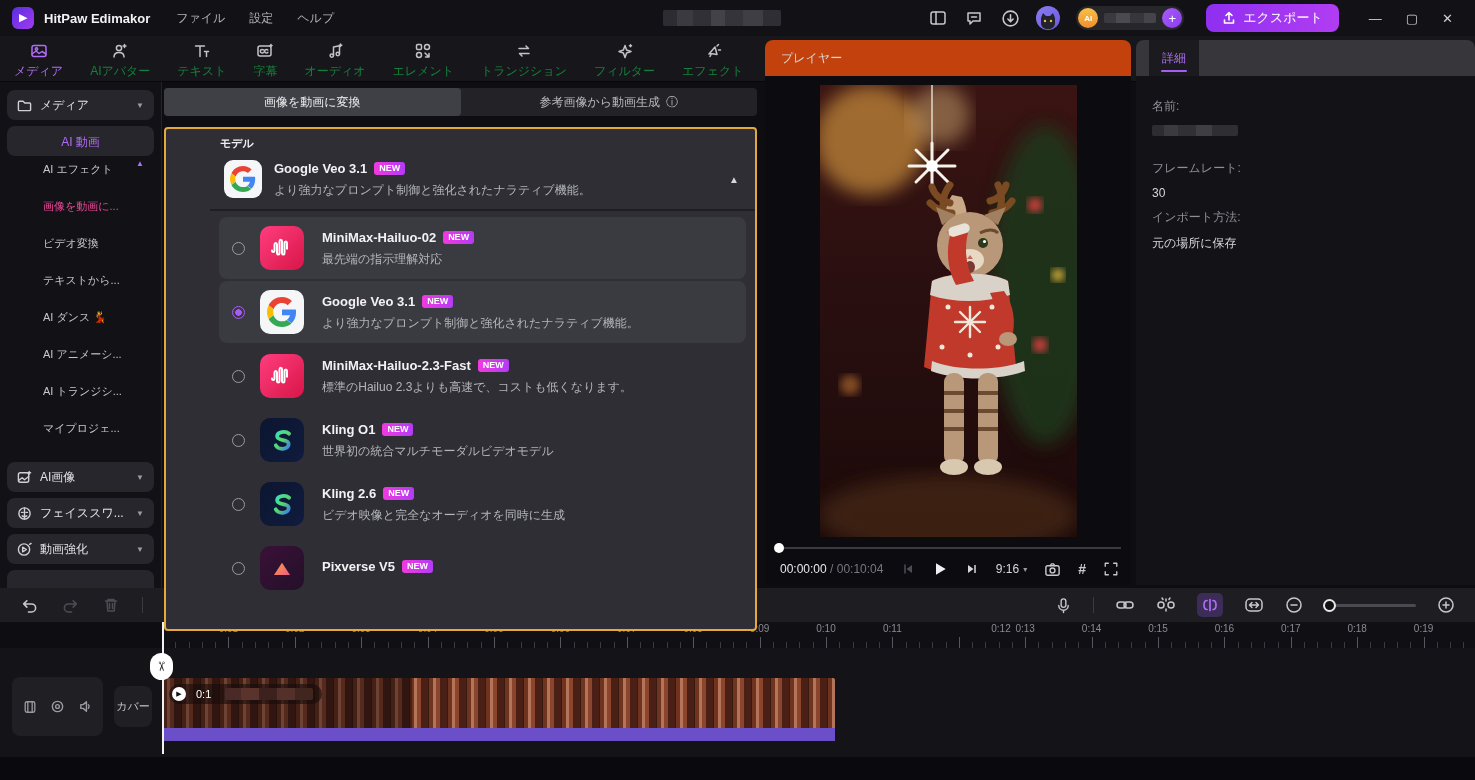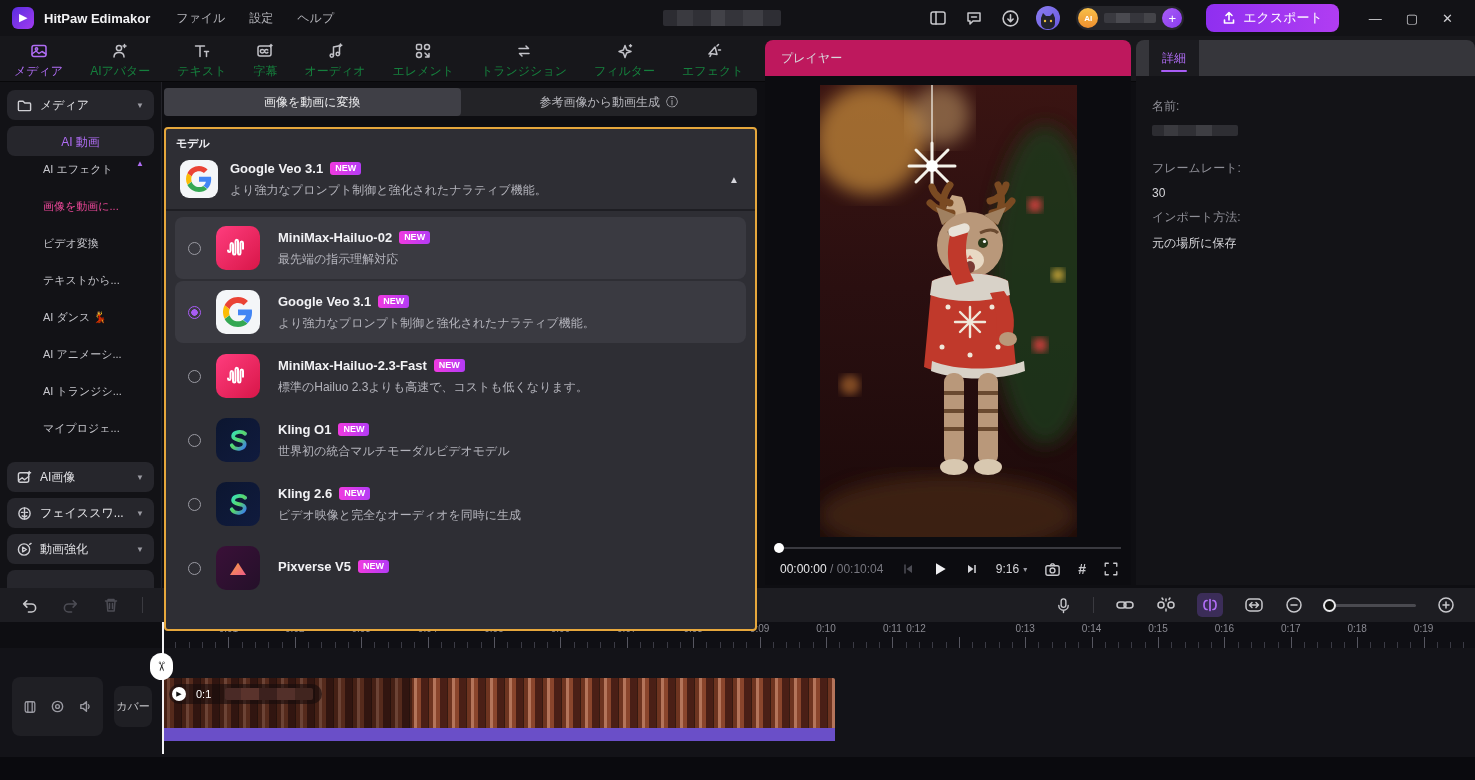--- a/index.html
+++ b/index.html
@@ -48,42 +48,42 @@
   .side-group.active .caret { color:#b06df5; }
   .side-sub { padding-left:36px; font-size:11px; color:#c6c6cc; height:37px; display:flex; align-items:flex-start; white-space:nowrap; }
   .side-sub.active { color:#ec4899; }
 
   
   .tabbar { position:absolute; top:88px; left:164px; width:593px; height:28px; background:#232327; border-radius:4px; display:flex; }
   .tab { flex:1; display:flex; align-items:center; justify-content:center; font-size:12px; color:#b8b8be; gap:6px; border-radius:4px; }
   .tab.active { background:#3f3f46; color:#f0f0f2; }
   .info-glyph { font-size:12px; color:#b8b8be; }
 
-  .model-panel { position:absolute; top:127px; left:164px; width:593px; height:504px; background:#2e2e34; border:2px solid #e6a73c; border-radius:4px; z-index:5; overflow:hidden; }
+  .model-panel { position:absolute; top:127px; left:164px; width:593px; height:504px; background:#2e2e34; border:2px solid #e6a73c; border-radius:4px; z-index:5; overflow:hidden;padding-left:44px; }
   .model-title { font-size:11px; font-weight:bold; color:#f0f0f4; padding:7px 10px 4px; }
   .model-header { display:flex; align-items:center; padding:4px 16px 10px 12px; border-bottom:2px solid #1e1e23; }
   .collapse-arrow { margin-left:auto; color:#d6d6dc; font-size:10px; }
   .model-list { padding:6px 9px; }
   .model-row { display:flex; align-items:center; height:62px; border-radius:8px; margin-bottom:2px; }
   .model-row.hl { background:#3a3a41; }
   .radio { width:13px; height:13px; border:1.5px solid #9a9aa2; border-radius:50%; margin:0 15px 0 13px; flex:none; }
   .radio.sel { border-color:#a85cf5; background:radial-gradient(circle,#a85cf5 0 3px,transparent 3.5px); }
   .m-icon { width:44px; height:44px; border-radius:10px; margin-right:18px; flex:none; overflow:hidden; }
   .m-icon.sm { width:38px; height:38px; margin:0 12px 0 2px; border-radius:9px; }
   .m-icon.google { background:#f4f6f8; display:flex; align-items:center; justify-content:center; }
   .m-icon.minimax { background:linear-gradient(135deg,#ff3d7e,#d81648); display:flex; align-items:center; justify-content:center; }
   .m-icon.kling { background:linear-gradient(135deg,#0c1630,#101b3e); display:flex; align-items:center; justify-content:center; }
   .m-icon.pixverse { background:linear-gradient(135deg,#3a1038,#241029); display:flex; align-items:center; justify-content:center; }
   .m-name { font-size:13px; font-weight:bold; color:#f2f2f5; }
   .m-desc { font-size:12px; color:#b4b4bc; margin-top:5px; }
   .badge { display:inline-block; font-size:9px; font-weight:bold; color:#fff; background:linear-gradient(90deg,#f03ae0,#b43bf5); border-radius:3px; padding:1px 5px 2px; margin-left:7px; vertical-align:2px; }
 
   
   .player { position:absolute; left:765px; top:40px; width:366px; height:545px; background:#0c0c10; border-radius:8px 8px 0 0; }
-  .panel-header { height:36px; background:#be185d; border-radius:8px 8px 0 0; display:flex; align-items:center; padding:0 16px; font-size:12px; color:#d8d8dc; }
+  .panel-header { height:36px; background:#c2410c; border-radius:8px 8px 0 0; display:flex; align-items:center; padding:0 16px; font-size:12px; color:#d8d8dc; }
   .preview { position:absolute; left:55px; top:45px; width:257px; height:452px; background:#1a0b0c; }
   .player-slider { position:absolute; left:9px; right:10px; top:503px; height:10px; }
   .player-slider .line { position:absolute; left:4px; right:0; top:4px; height:2px; background:#3a3a40; }
   .player-slider .knob { position:absolute; left:0; top:0; width:10px; height:10px; border-radius:50%; background:#fff; }
   .player-controls { position:absolute; left:0; right:0; top:516px; height:26px; display:flex; align-items:center; padding:0 12px 0 15px; }
   .time { font-size:12px; color:#e8e8ea; }
   .time .sep, .time .total { color:#77777f; }
   .pc-group { margin-left:auto; display:flex; align-items:center; gap:17px; }
   .ratio { font-size:12px; color:#d8d8dc; display:flex; align-items:center; gap:4px; }
   .grid-glyph { font-size:14px; color:#c8c8cc; font-weight:bold; }
@@ -682,21 +682,21 @@
       <span class="ruler-label" style="left: 132.8px;">0:02</span>
       <span class="ruler-label" style="left: 199.2px;">0:03</span>
       <span class="ruler-label" style="left: 265.6px;">0:04</span>
       <span class="ruler-label" style="left: 332px;">0:05</span>
       <span class="ruler-label" style="left: 398.4px;">0:06</span>
       <span class="ruler-label" style="left: 464.8px;">0:07</span>
       <span class="ruler-label" style="left: 531.2px;">0:08</span>
       <span class="ruler-label" style="left: 597.6px;">0:09</span>
       <span class="ruler-label" style="left: 664px;">0:10</span>
       <span class="ruler-label" style="left: 730.4px;">0:11</span>
-      <span class="ruler-label" style="left: 754px;">0:12</span>
+      <span class="ruler-label" style="left: 839px;">0:12</span>
       <span class="ruler-label" style="left: 863.2px;">0:13</span>
       <span class="ruler-label" style="left: 929.6px;">0:14</span>
       <span class="ruler-label" style="left: 996px;">0:15</span>
       <span class="ruler-label" style="left: 1062.4px;">0:16</span>
       <span class="ruler-label" style="left: 1128.8px;">0:17</span>
       <span class="ruler-label" style="left: 1195.2px;">0:18</span>
       <span class="ruler-label" style="left: 1261.6px;">0:19</span>
     </div>
 
   <div class="track-area">

